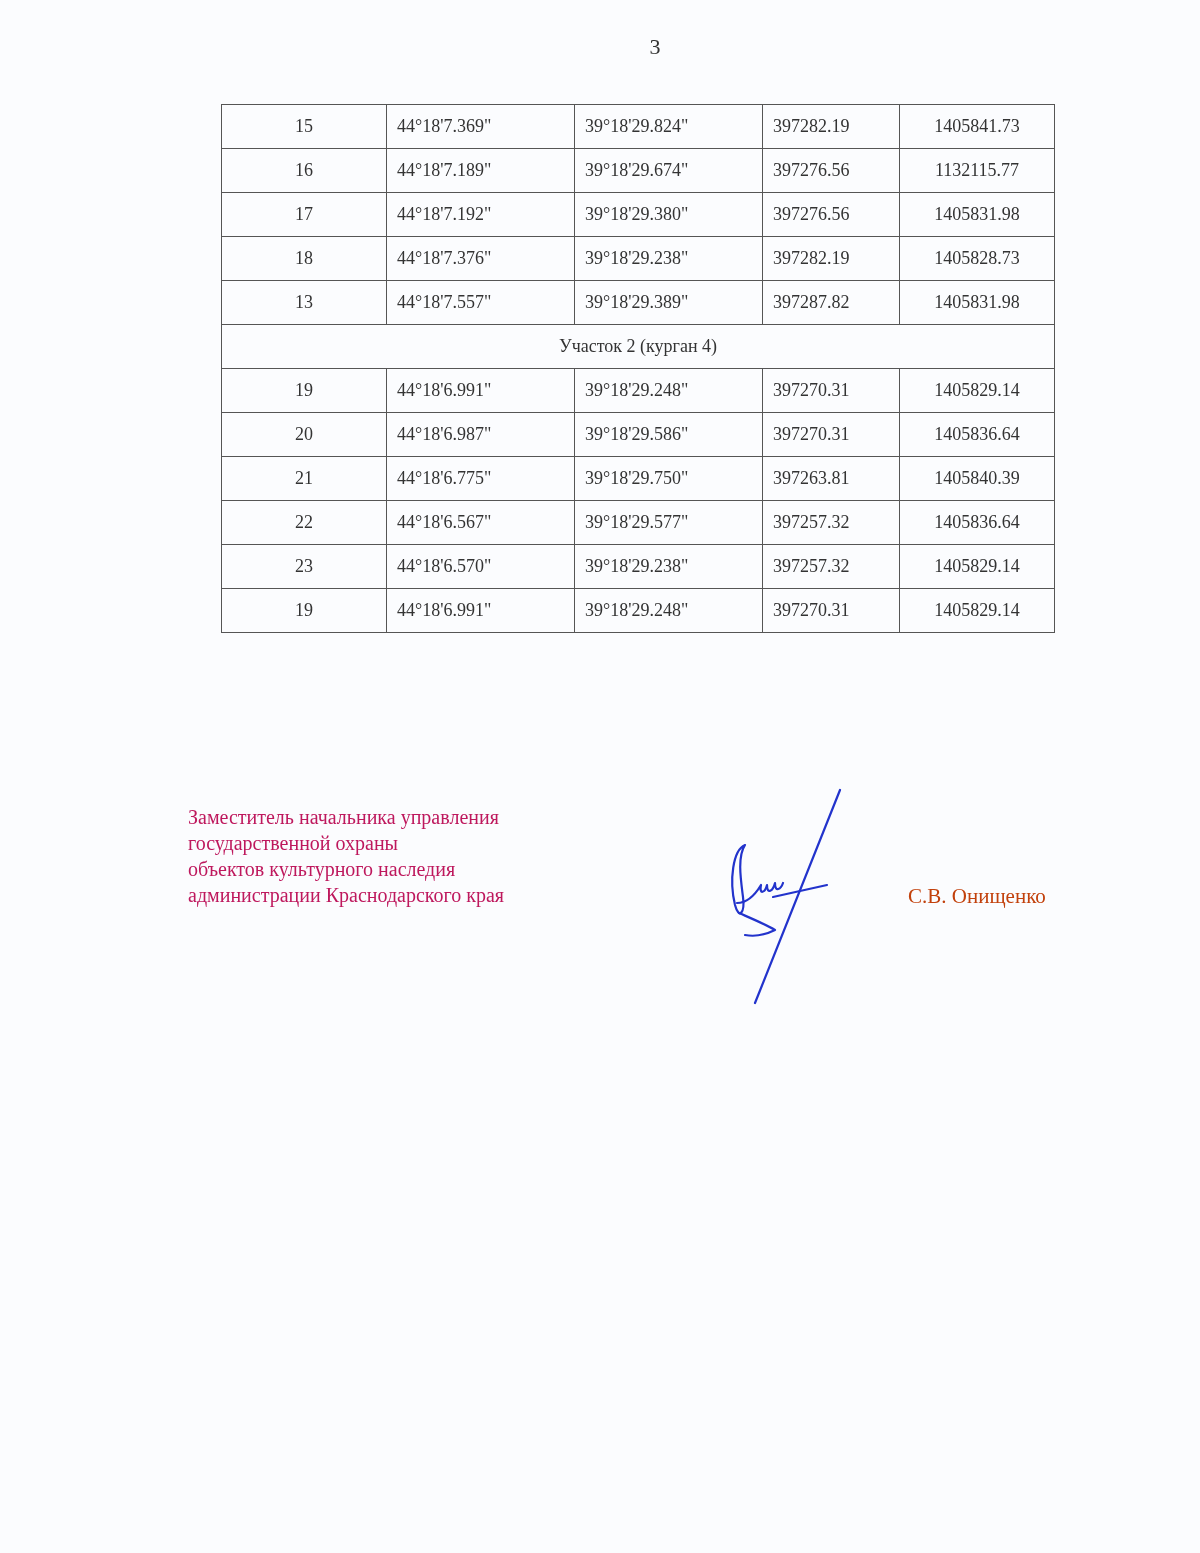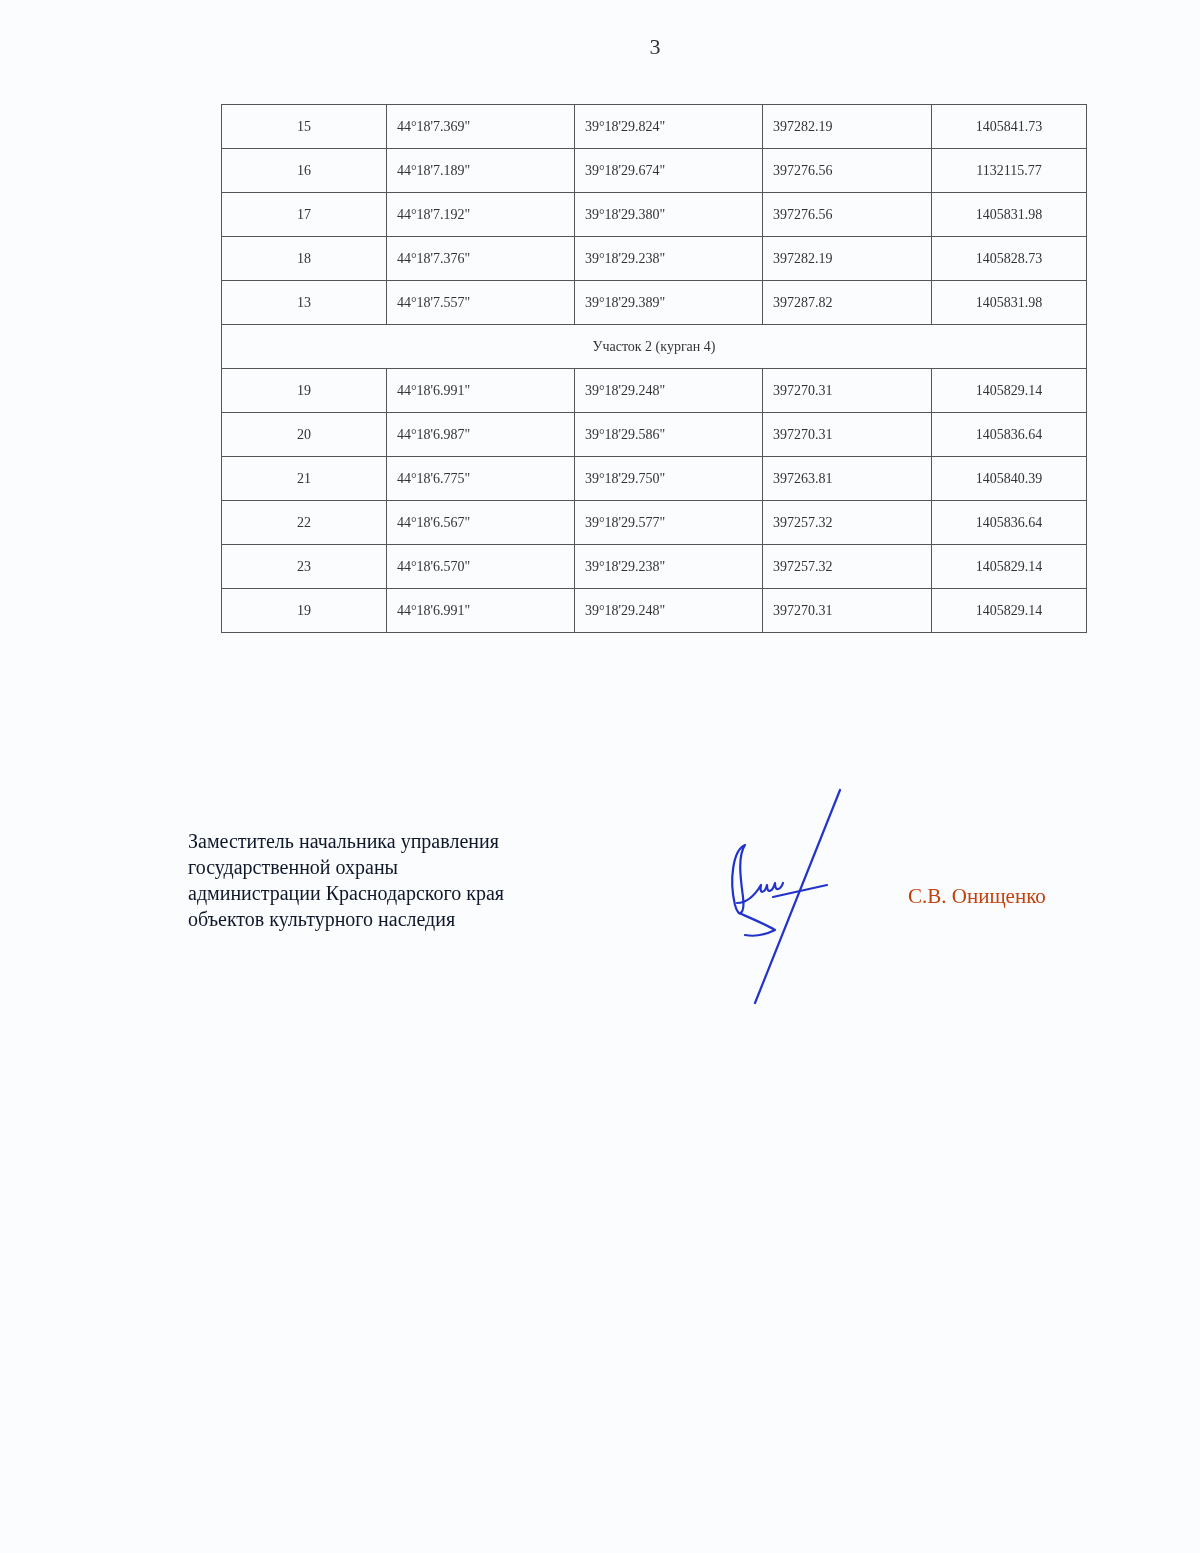--- a/index.html
+++ b/index.html
@@ -11,39 +11,39 @@
       font-family: "Liberation Serif", "DejaVu Serif", serif;
       color: #2a2a2a;
     }
     .page-number {
       position: absolute; left: 0; width: 1310px; top: 34px;
       text-align: center; font-size: 22px; color: #333;
     }
     table.coords {
       position: absolute; left: 221px; top: 104px;
       border-collapse: collapse;
-      font-size: 14px;
+      font-size: 18px;
       color: #333;
     }
     table.coords td {
       border: 1.5px solid #555;
       height: 44px;
       padding: 0 10px;
       white-space: nowrap;
       box-sizing: border-box;
     }
     td.c-num { width: 165px; text-align: center; }
     td.c-lat { width: 188px; text-align: left; padding-left: 12px; }
     td.c-lon { width: 188px; text-align: left; padding-left: 12px; }
-    td.c-x { width: 169px; text-align: left; padding-left: 12px; }
+    td.c-x { width: 137px; text-align: left; padding-left: 12px; }
     td.c-y { width: 155px; text-align: center; padding-left: 12px; }
     td.section { text-align: center; }
     .signature-block {
-      position: absolute; left: 188px; top: 828px;
-      font-size: 20px; line-height: 26px; color: #0f172a;
+      position: absolute; left: 188px; top: 804px;
+      font-size: 20px; line-height: 26px; color: #be185d;
     }
     .signature-block div { white-space: nowrap; }
     .signer-name {
       position: absolute; left: 908px; top: 884px;
       font-size: 21px; color: #c2410c; white-space: nowrap;
     }
     .signature-mark {
       position: absolute; left: 715px; top: 785px;
       width: 140px; height: 225px;
     }
@@ -134,22 +134,22 @@
       <td class="c-lon">39°18'29.248"</td>
       <td class="c-x">397270.31</td>
       <td class="c-y">1405829.14</td>
     </tr>
   </tbody>
 </table>
 
 <div class="signature-block">
   <div>Заместитель начальника управления</div>
   <div>государственной охраны</div>
+  <div>объектов культурного наследия</div>
   <div>администрации Краснодарского края</div>
-  <div>объектов культурного наследия</div>
 </div>
 
 <svg class="signature-mark" viewBox="0 0 140 225">
   <g fill="none" stroke="#2233cc" stroke-width="2.2" stroke-linecap="round" stroke-linejoin="round">
     <path d="M125 5 L40 218"></path>
     <path d="M30 60 C18 65 14 95 20 120 C24 135 30 128 28 112 C26 96 22 72 30 60 Z"></path>
     <path d="M22 118 C32 118 40 110 46 100 C44 110 50 108 52 100 C52 110 58 106 60 98 C60 108 66 104 68 98"></path>
     <path d="M58 112 L112 100"></path>
     <path d="M24 128 C40 135 52 140 60 145 C50 150 40 152 30 150"></path>
   </g>

